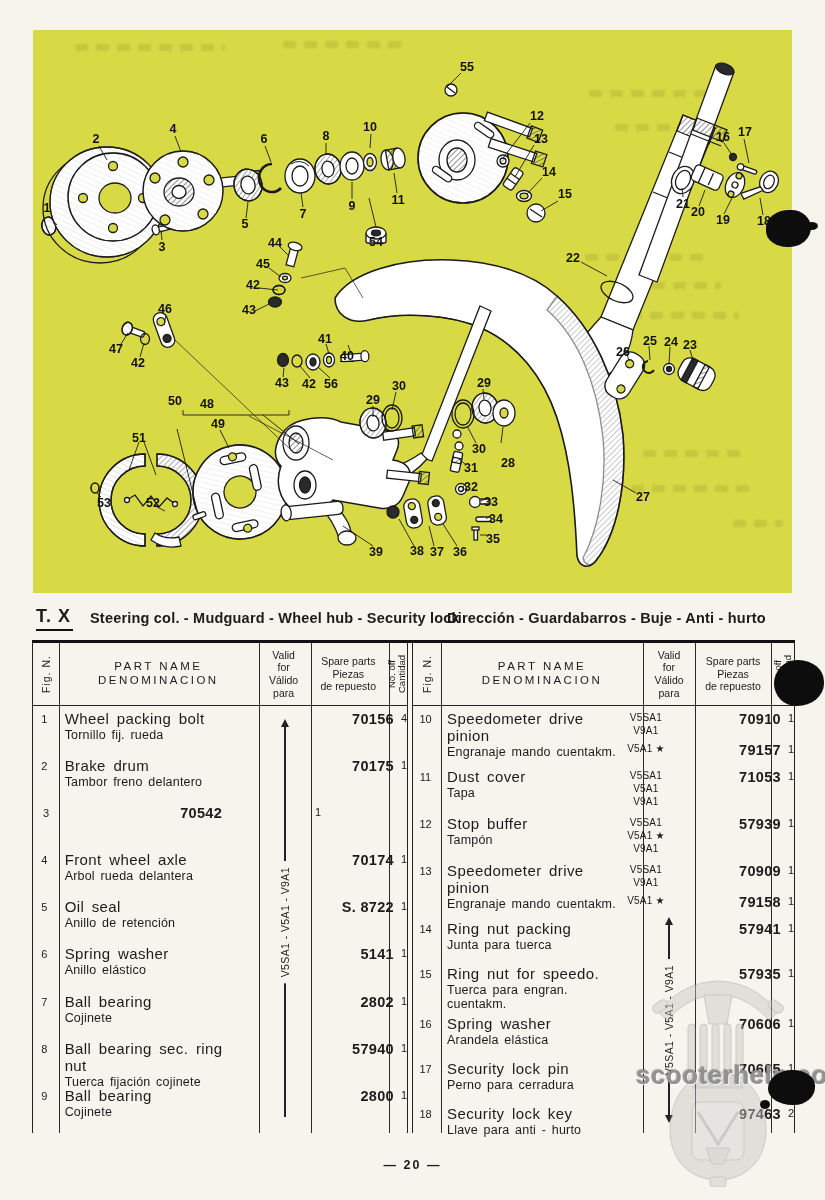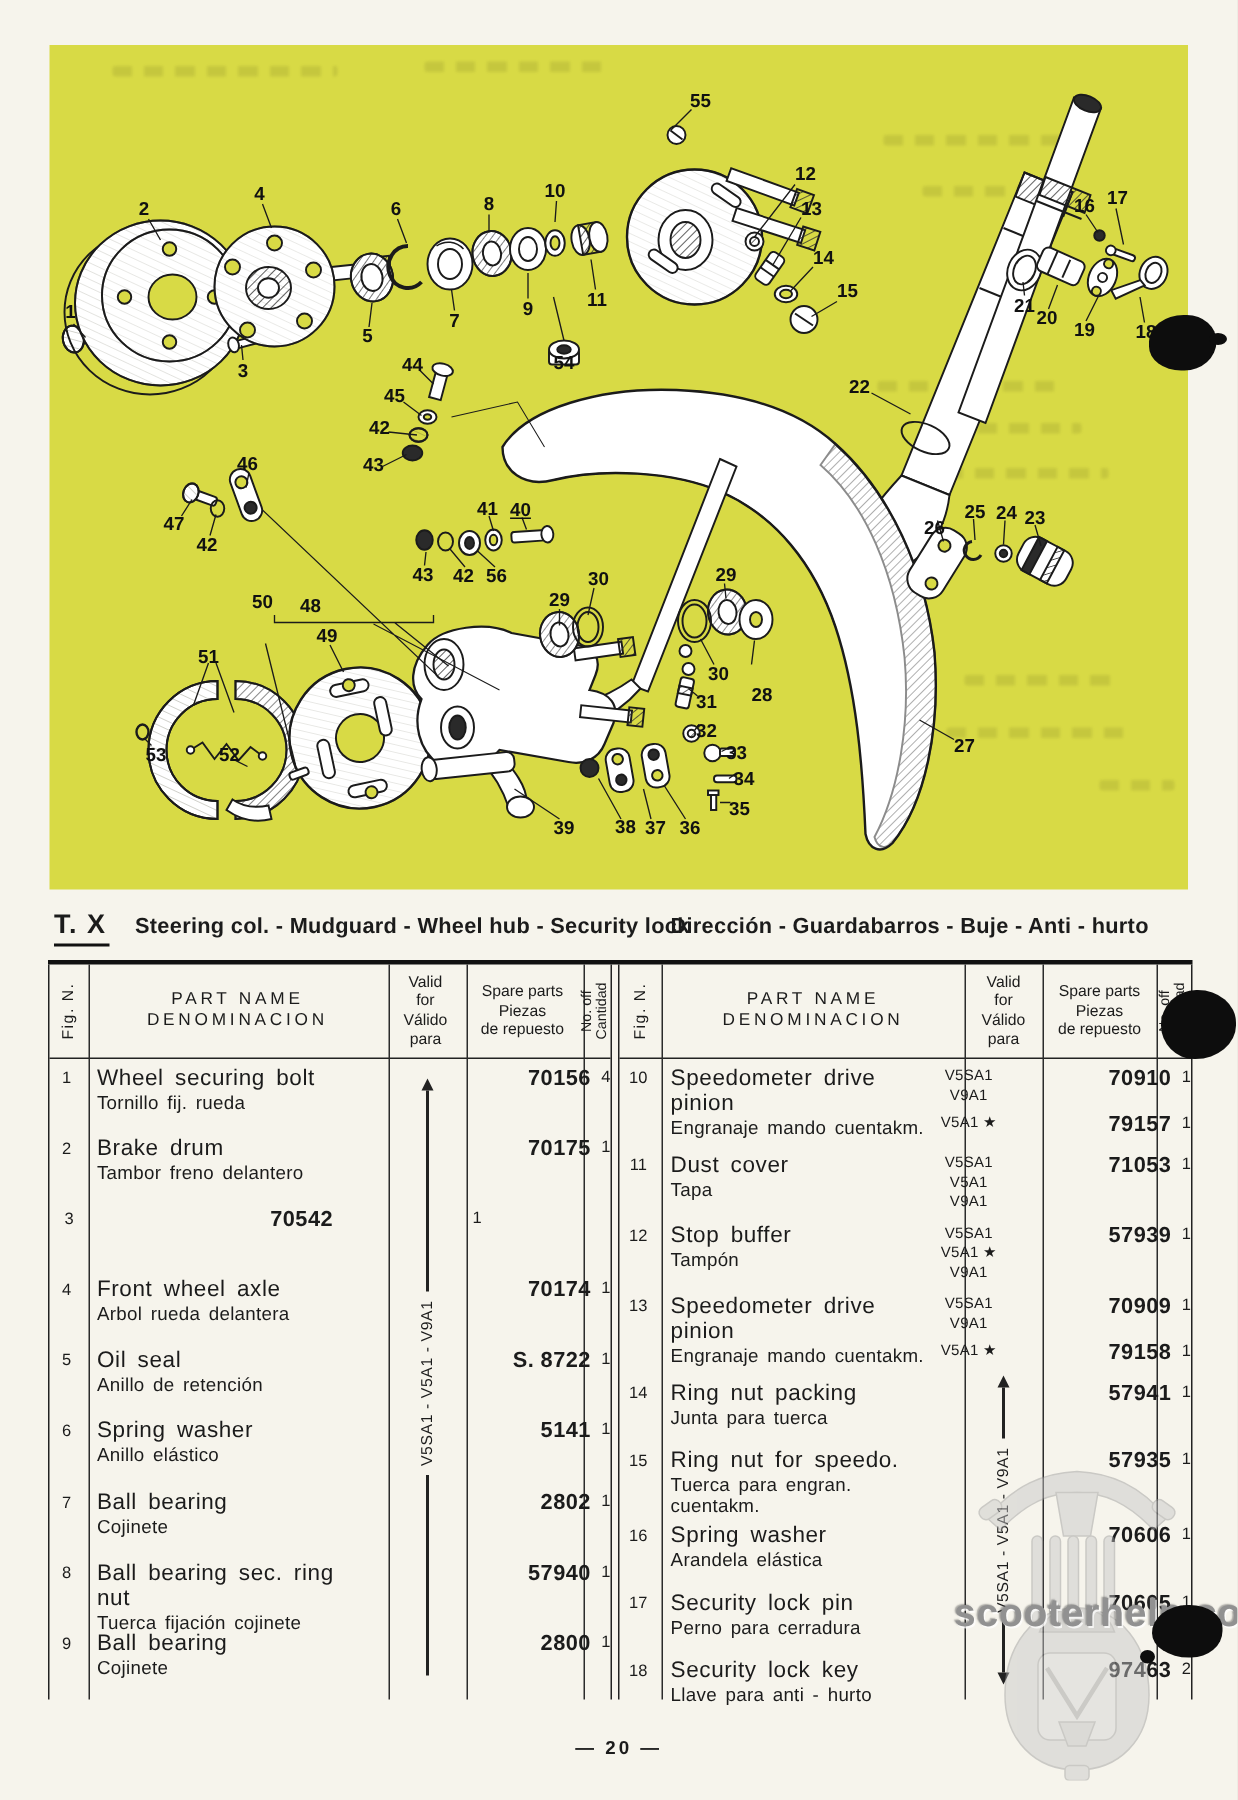--- a/index.html
+++ b/index.html
@@ -412,21 +412,21 @@
         <span class="callout" style="left: 731px; top: 191px;">18</span>
         <span class="callout" style="left: 540px; top: 228px;">22</span>
         <span class="callout" style="left: 242px; top: 213px;">44</span>
         <span class="callout" style="left: 230px; top: 234px;">45</span>
         <span class="callout" style="left: 220px; top: 255px;">42</span>
         <span class="callout" style="left: 216px; top: 280px;">43</span>
         <span class="callout" style="left: 132px; top: 279px;">46</span>
         <span class="callout" style="left: 83px; top: 319px;">47</span>
         <span class="callout" style="left: 105px; top: 333px;">42</span>
         <span class="callout" style="left: 292px; top: 309px;">41</span>
-        <span class="callout" style="left: 314px; top: 310px; text-decoration: underline;">40</span>
+        <span class="callout" style="left: 314px; top: 326px; text-decoration: underline;">40</span>
         <span class="callout" style="left: 249px; top: 353px;">43</span>
         <span class="callout" style="left: 276px; top: 354px;">42</span>
         <span class="callout" style="left: 298px; top: 354px;">56</span>
         <span class="callout" style="left: 590px; top: 322px;">26</span>
         <span class="callout" style="left: 617px; top: 311px;">25</span>
         <span class="callout" style="left: 638px; top: 312px;">24</span>
         <span class="callout" style="left: 657px; top: 315px;">23</span>
         <span class="callout" style="left: 610px; top: 467px;">27</span>
         <span class="callout" style="left: 366px; top: 356px;">30</span>
         <span class="callout" style="left: 340px; top: 370px;">29</span>
@@ -483,21 +483,21 @@
         </div>
         <div class="th th-qty" style="flex:1">
           <span>No. off</span>
             <span>Cantidad</span>
         </div>
       </div>
       <div class="rows" id="rows-left">
           <div class="row">
             <div class="c-fig">1</div>
             <div class="c-name">
-              <div class="nm-en">Wheel securing bolt</div>
+              <div class="nm-en">Wheel packing bolt</div>
               <div class="nm-es">Tornillo fij. rueda</div>
             </div>
             <div class="entries">
               <div class="entry">
                 <div class="c-valid"></div>
                 <div class="c-part">70156</div>
                 <div class="c-qty">4</div>
               </div>
             </div>
           </div>

